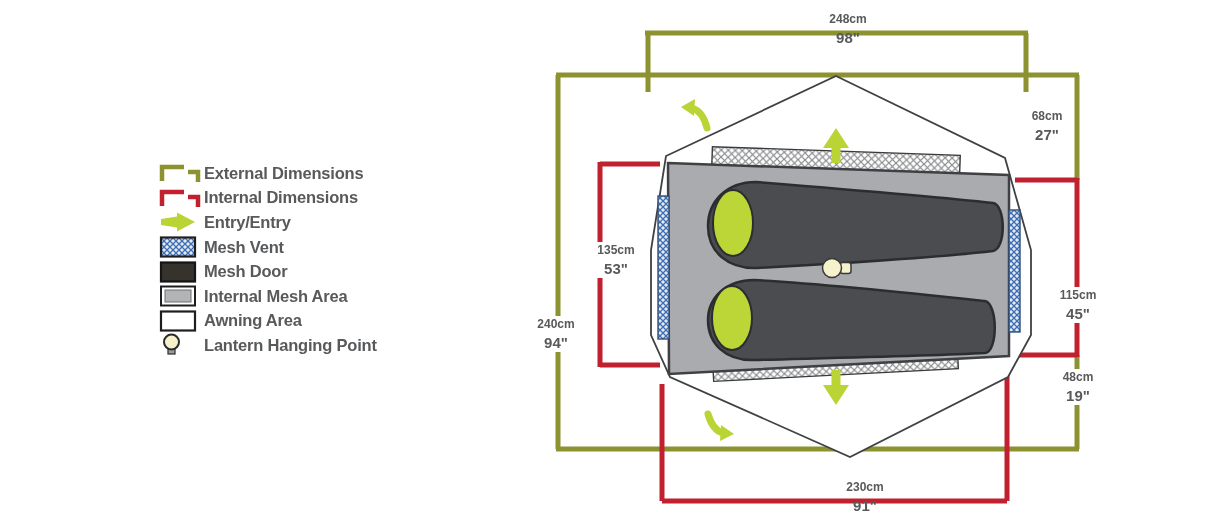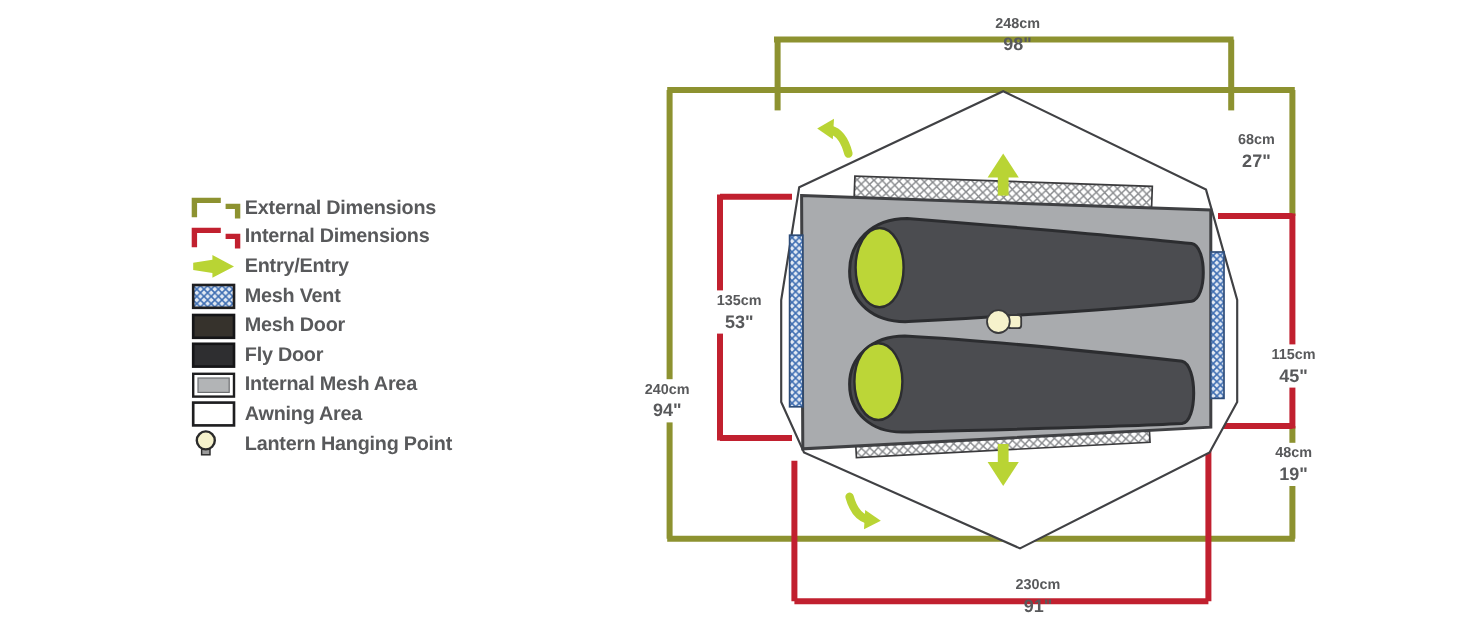--- a/index.html
+++ b/index.html
@@ -196,28 +196,20 @@
 
     <div class="lrow">
       <span class="ic">
         <svg width="44" height="24" viewBox="0 0 44 24">
           <rect x="3" y="2.5" width="34" height="19" fill="#36322c" stroke="#151517" stroke-width="2.2"></rect>
         </svg>
       </span>
       <span class="lbl">Mesh Door</span>
     </div>
 
-    <div class="lrow">
-      <span class="ic">
-        <svg width="44" height="24" viewBox="0 0 44 24">
-          <rect x="3" y="2.5" width="34" height="19" fill="#2e2e30" stroke="#151517" stroke-width="2.2"></rect>
-        </svg>
-      </span>
-      <span class="lbl">Fly Door</span>
-    </div>
 
     <div class="lrow">
       <span class="ic">
         <svg width="44" height="24" viewBox="0 0 44 24">
           <rect x="3" y="2.5" width="34" height="19" fill="#ffffff" stroke="#1e1e20" stroke-width="2"></rect>
           <rect x="7" y="6" width="26" height="12" fill="#b2b4b6" stroke="#6d6f72" stroke-width="1"></rect>
         </svg>
       </span>
       <span class="lbl">Internal Mesh Area</span>
     </div>

